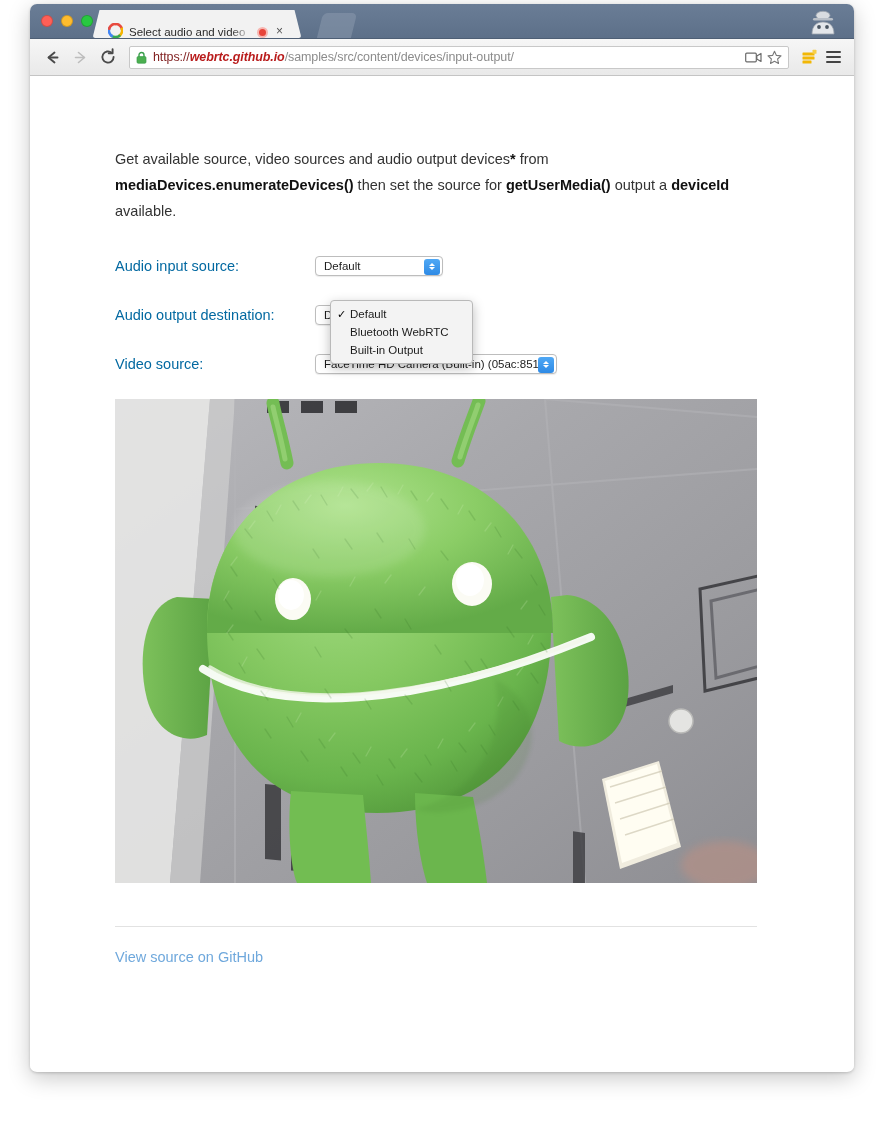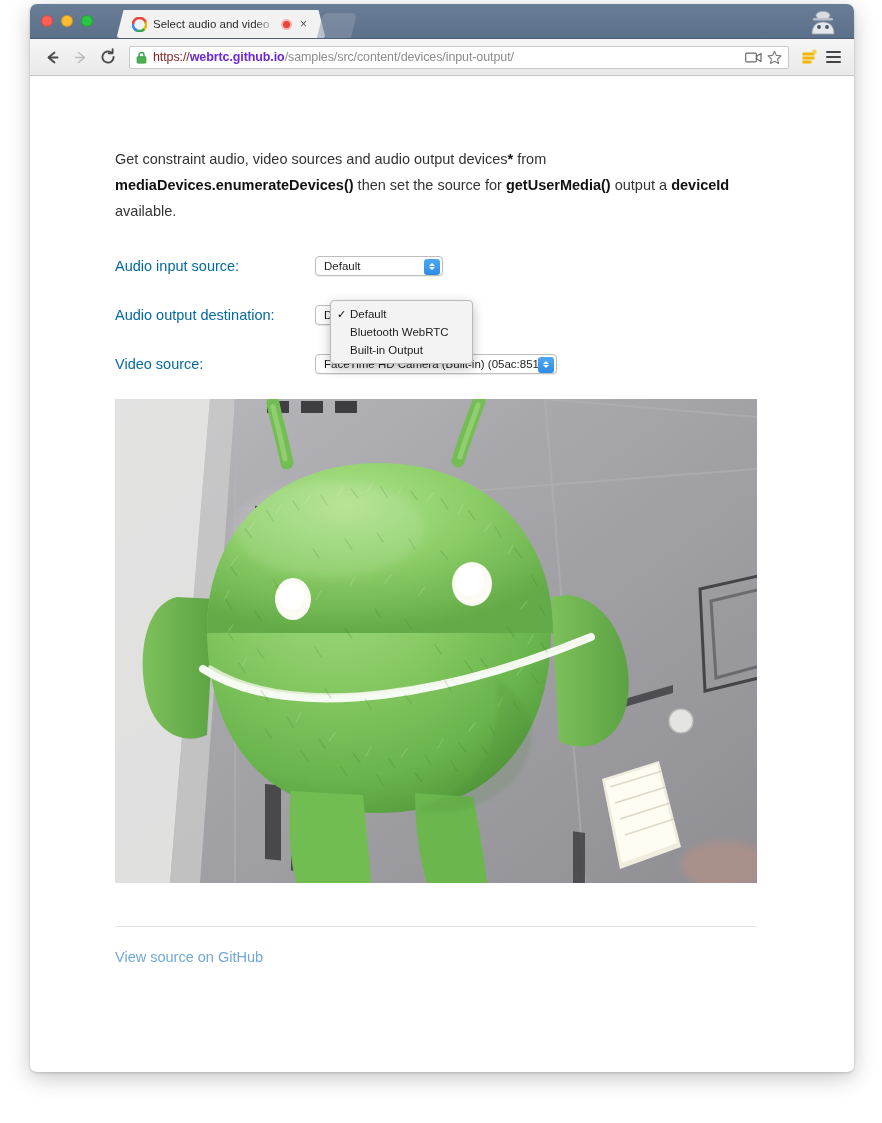--- a/index.html
+++ b/index.html
@@ -54,28 +54,28 @@
     border: 1px solid rgba(0,0,0,0.18);
     box-sizing: border-box;
   }
   .light.red    { background: #ff5f57; }
   .light.yellow { background: #febc2e; }
   .light.green  { background: #28c840; }
 
   
   .tab {
     position: absolute;
-    left: 96px;
+    left: 72px;
     top: 6px;
     width: 190px;
     height: 28px;
     background: #f2f2f2;
     border-radius: 6px 6px 0 0;
     display: flex;
-    align-items: center;
+    align-items: flex-end;
     padding: 0 6px;
     box-sizing: border-box;
     transform: skewX(0deg);
   }
   .tab::before,
   .tab::after {
     content: "";
     position: absolute;
     bottom: 0;
     width: 10px;
@@ -195,21 +195,21 @@
     margin-right: 6px;
     position: relative;
   }
   .url-text {
     flex: 1 1 auto;
     white-space: nowrap;
     overflow: hidden;
     letter-spacing: -0.1px;
   }
   .url-scheme { color: #7f1d1d; }
-  .url-host   { color: #6d28d9; font-weight: 600; }
+  .url-host   { color: #b91c1c; font-weight: 600; font-style: italic; }
   .url-path   { color: #8c8c8c; }
 
   .omni-icon {
     flex: 0 0 auto;
     margin-left: 5px;
     display: flex;
     align-items: center;
   }
 
   .ext-btn {
@@ -511,21 +511,21 @@
         <span class="menu-bar"></span>
         <span class="menu-bar"></span>
       </div>
     </div>
 
     <div class="viewport">
       <div class="page">
         <div class="content">
 
 
-          <p class="intro"><span>Get constraint audio, video sources and audio output devices</span><b>*</b><span> from </span><b>mediaDevices.enumerateDevices()</b><span> then set the source for </span><b>getUserMedia()</b><span> output a </span><b>deviceId</b><span> available.</span></p>
+          <p class="intro"><span>Get available source, video sources and audio output devices</span><b>*</b><span> from </span><b>mediaDevices.enumerateDevices()</b><span> then set the source for </span><b>getUserMedia()</b><span> output a </span><b>deviceId</b><span> available.</span></p>
 
           <div class="form-area">
 
             <div class="form-row">
               <span class="form-label">Audio input source:</span>
               <div class="mac-select" id="audio-input-select">
                 <span class="sel-text">Default</span>
                 <span class="sel-arrow">
                   <span class="chev up"></span>
                     <span class="chev down"></span>

